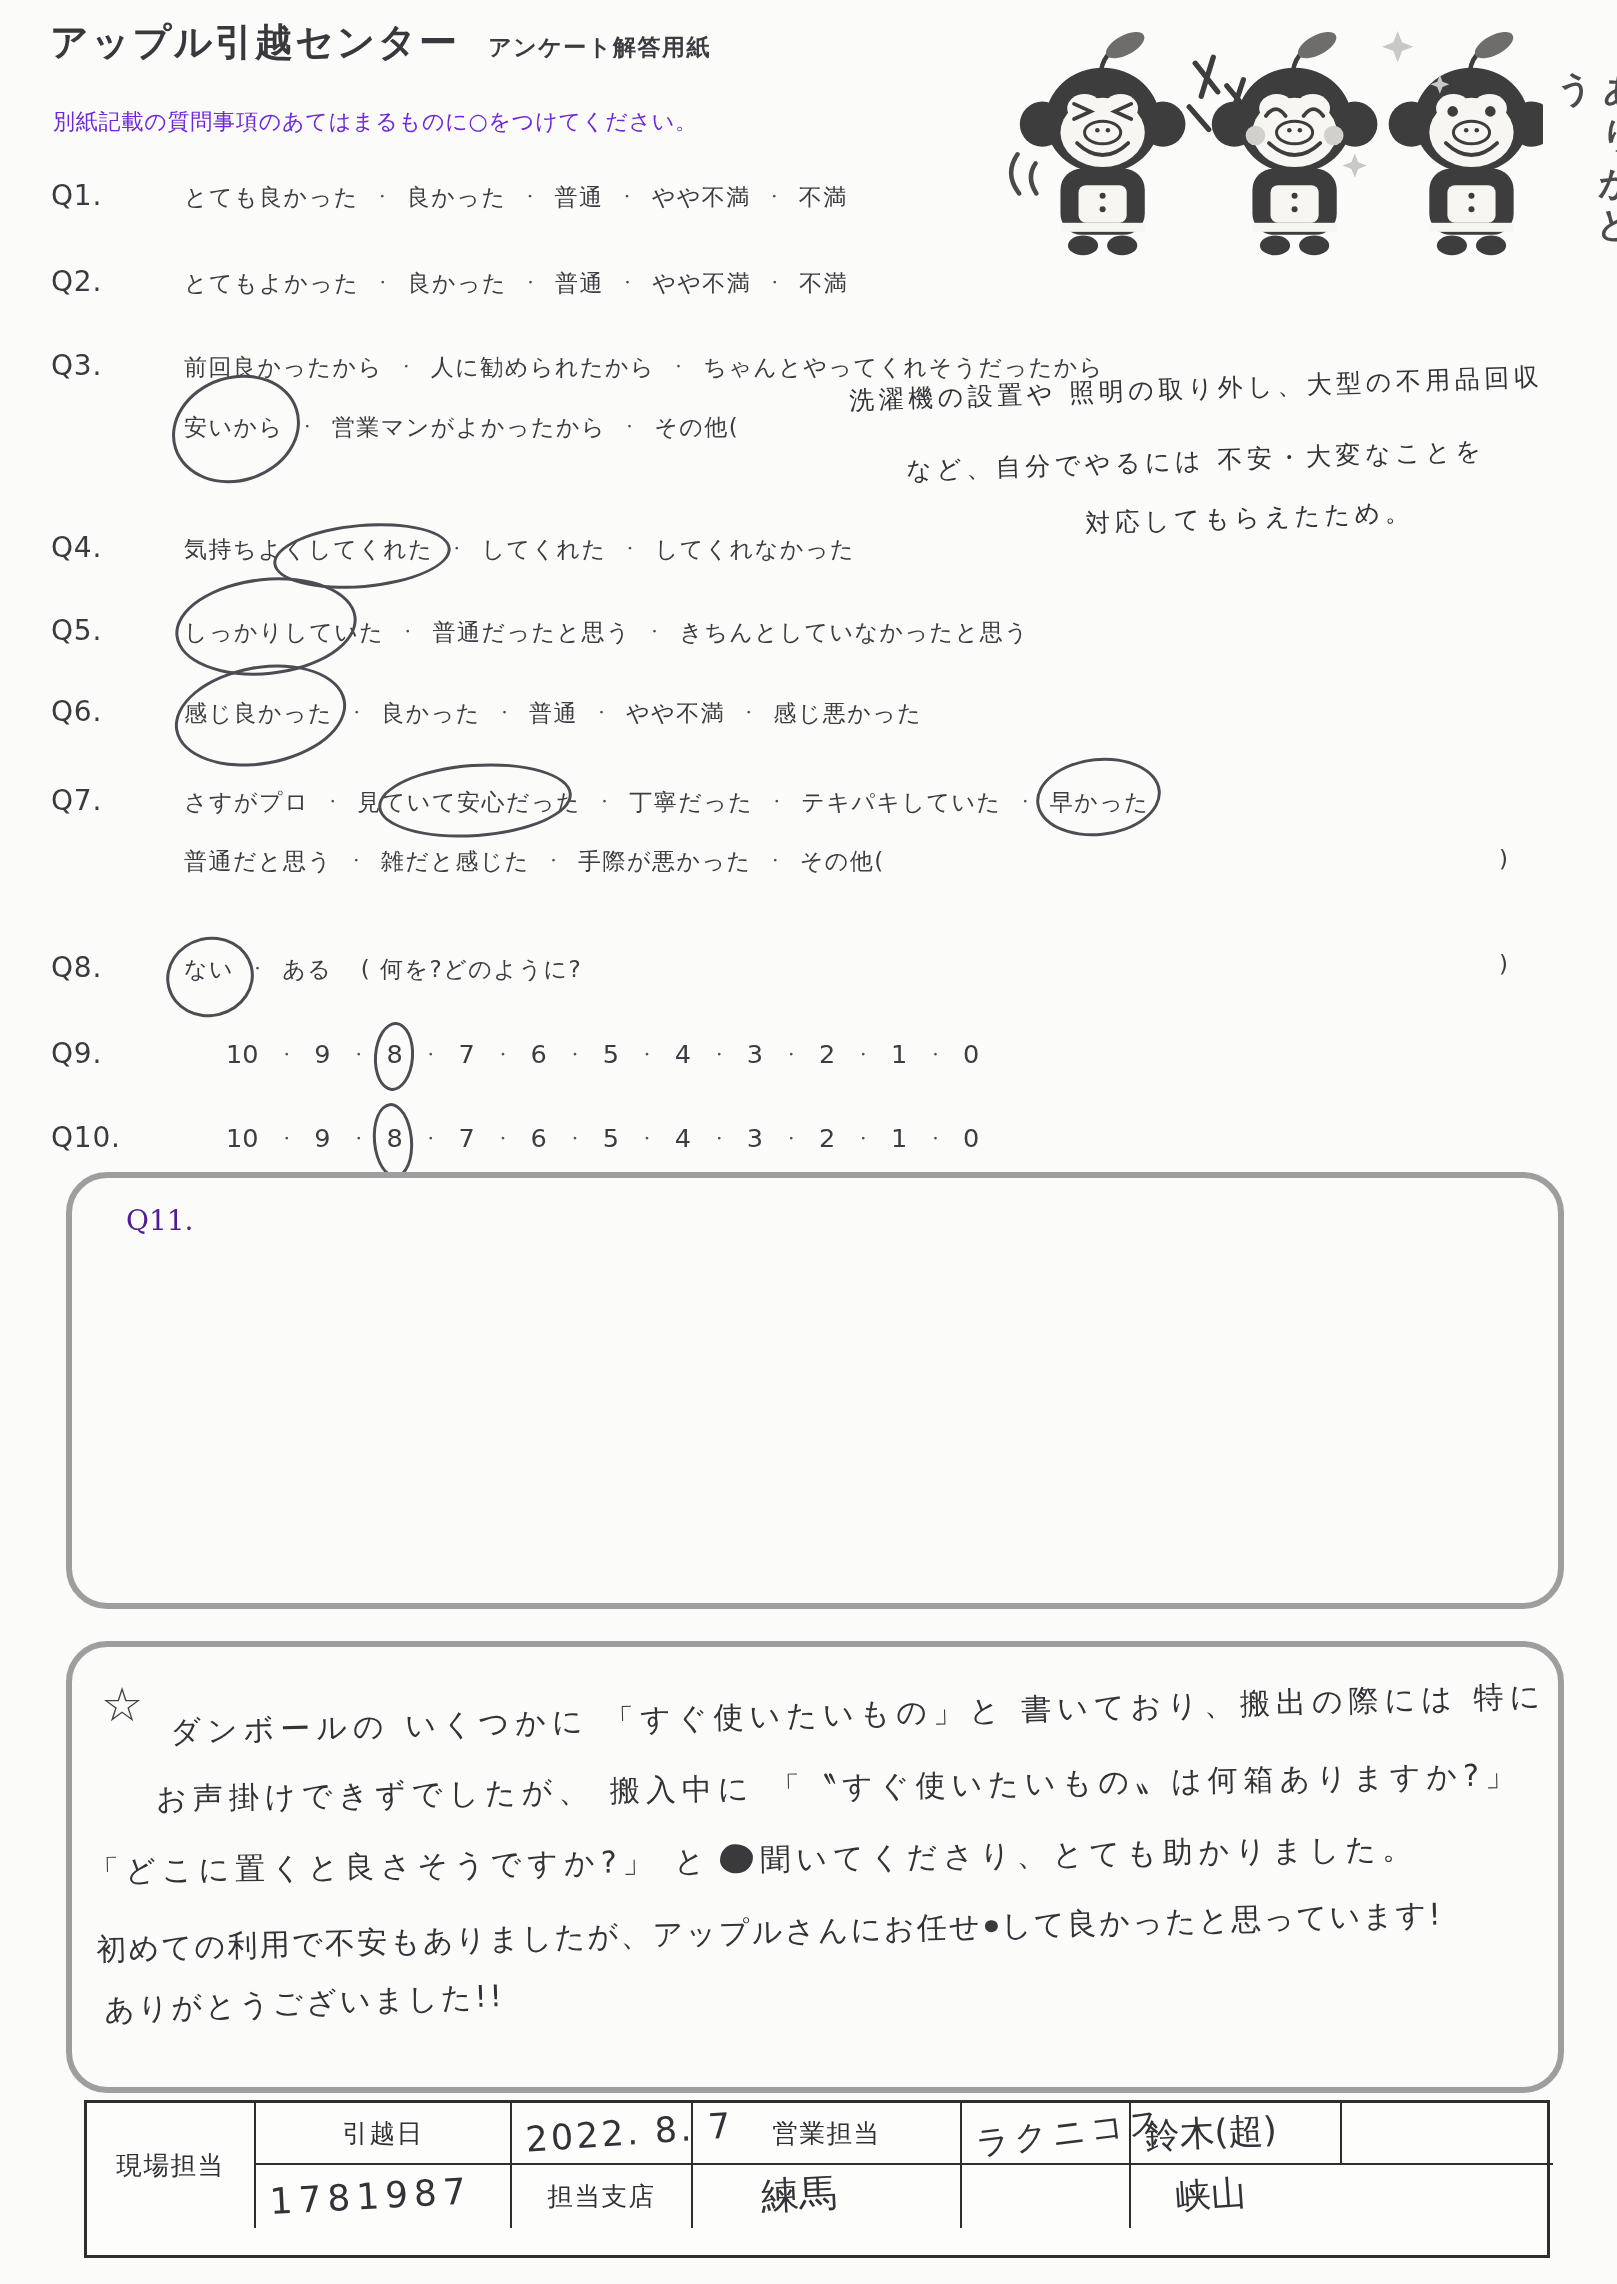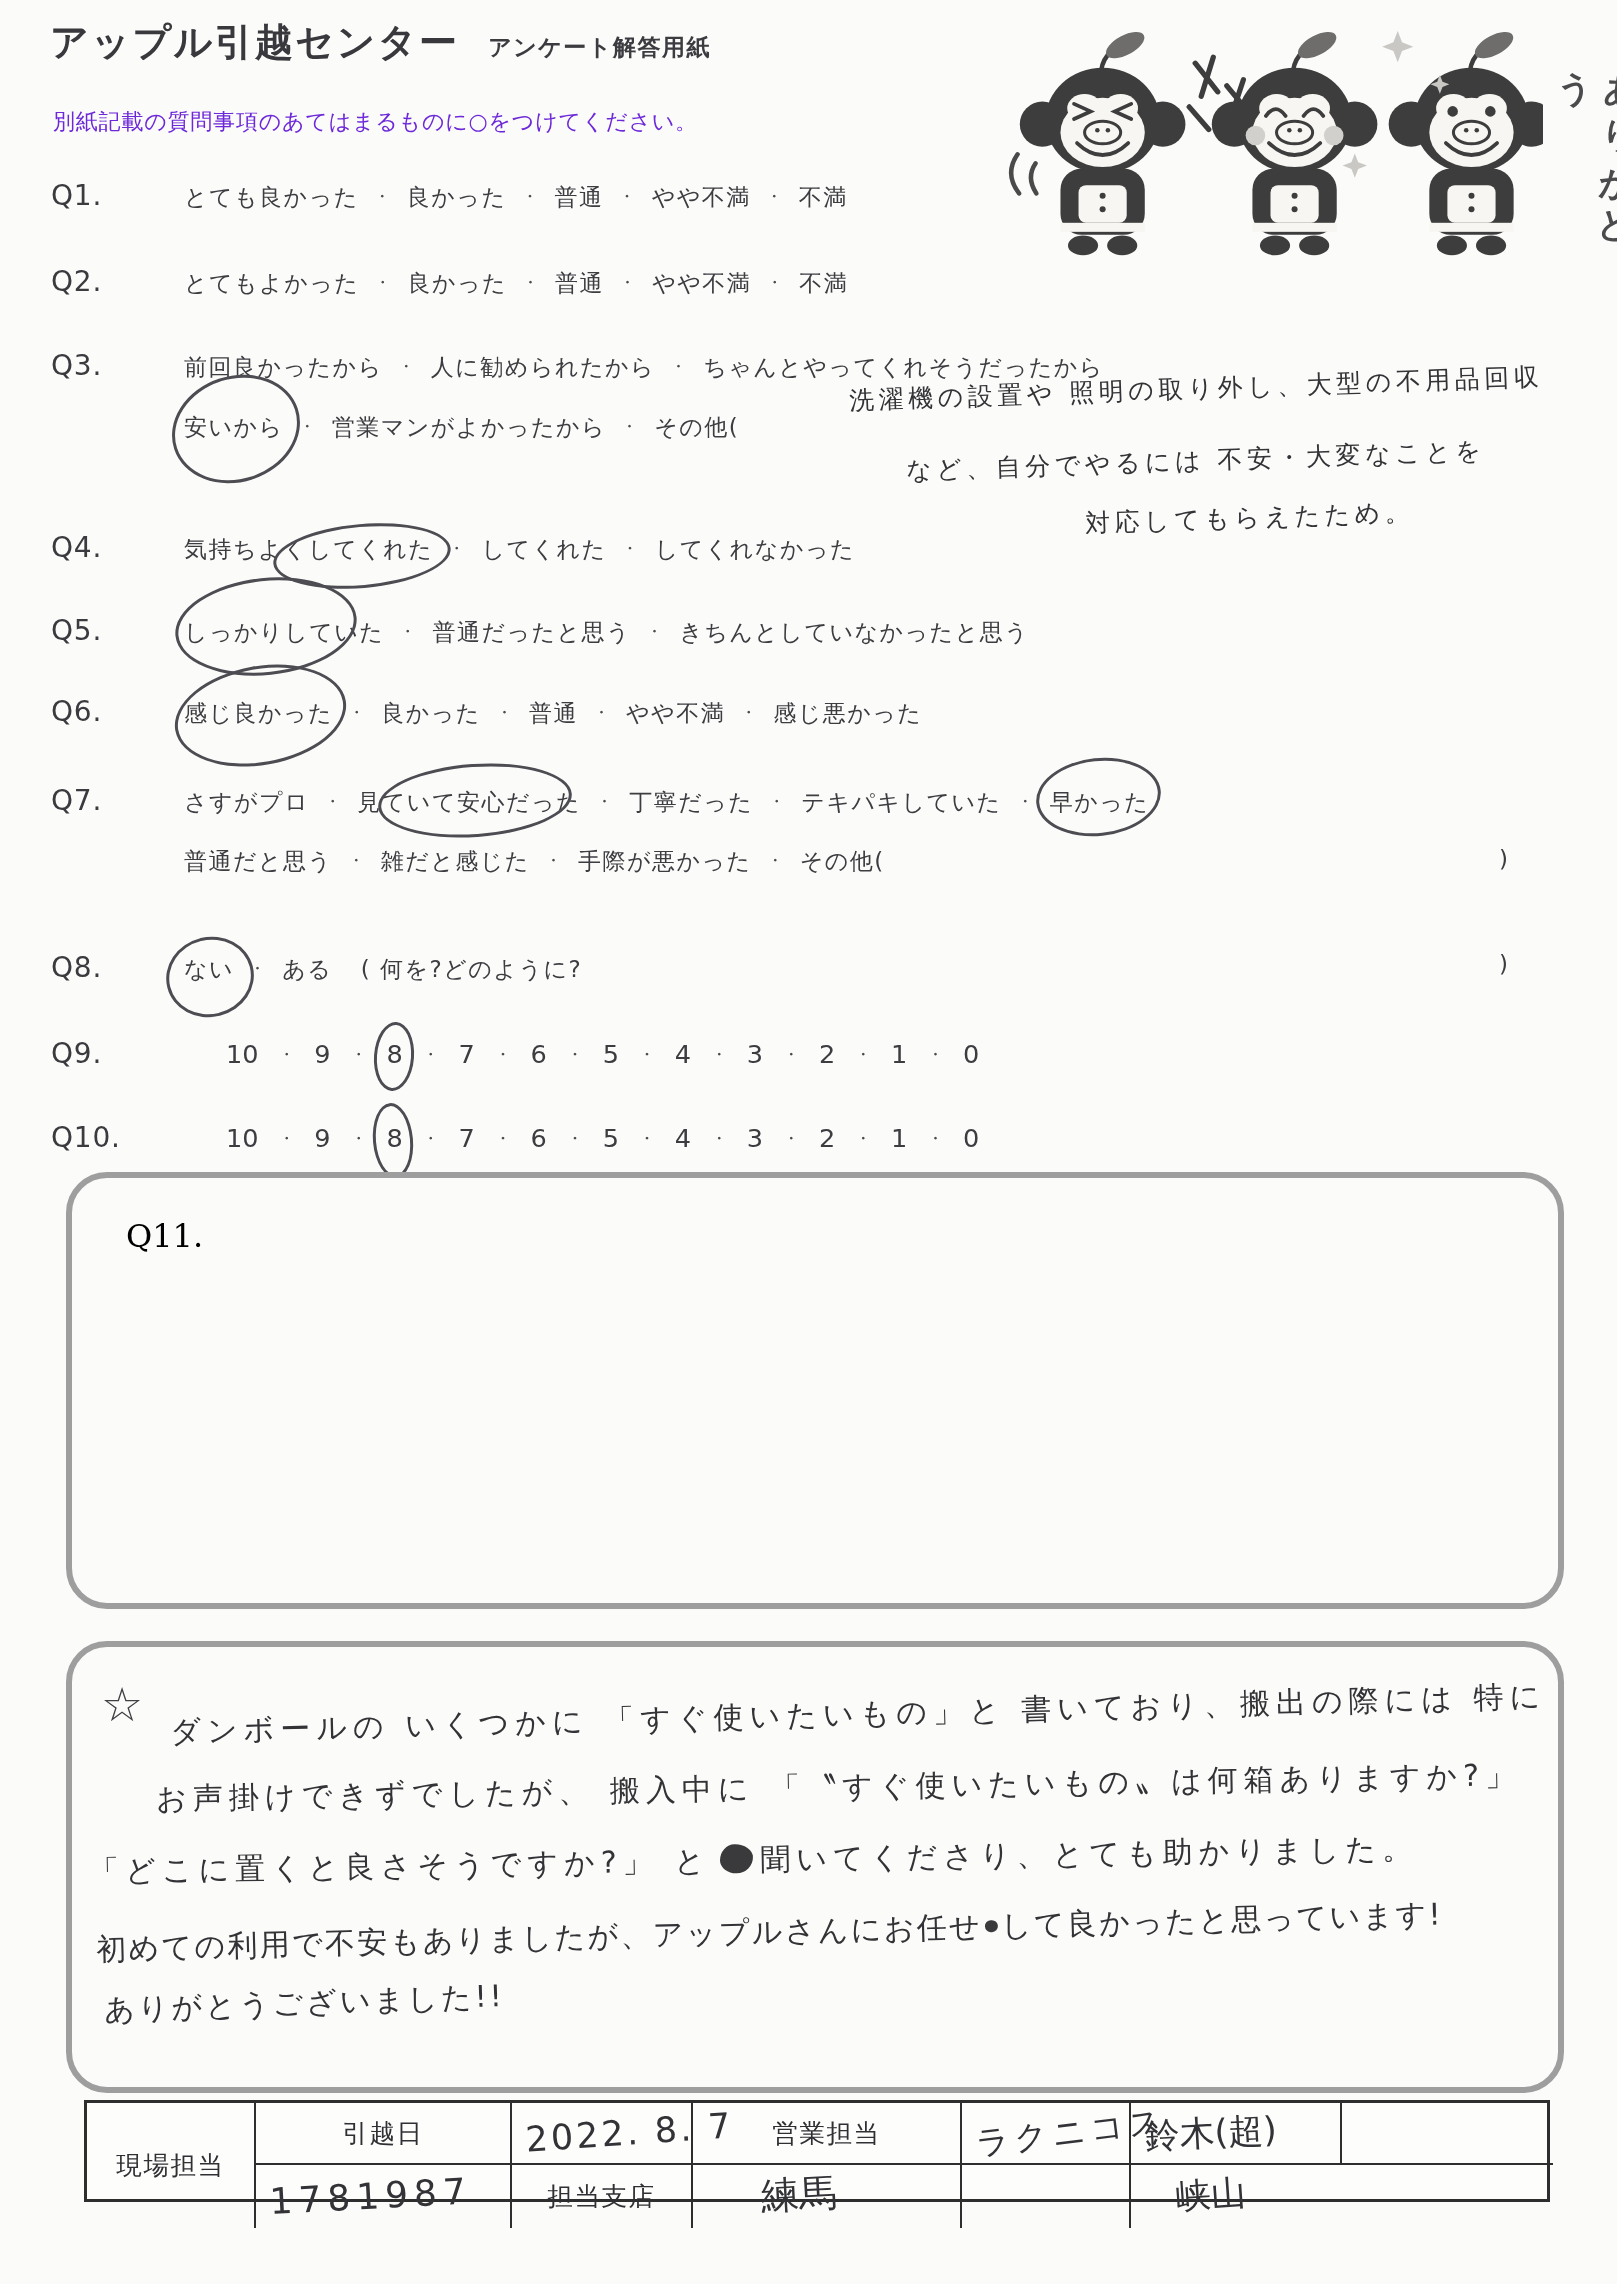--- a/index.html
+++ b/index.html
@@ -24,27 +24,27 @@
   .scale .qlabel{width:175px;}
   .scale .opts{gap:19.6px;font-size:25.6px;letter-spacing:0;}
   .close-paren{position:absolute;font-size:23px;color:#3c3c41;}
   
   .circle-mark{position:absolute;border:3px solid #4c4c52;border-radius:50%;pointer-events:none;}
   
   .hand{color:#333337;display:inline-block;}
   .note-line{position:absolute;font-size:25px;letter-spacing:4.5px;white-space:nowrap;color:#333337;}
   
   .bigbox{position:absolute;left:66px;width:1486px;border:6.8px solid #9e9e9e;border-radius:41px;background:transparent;}
-  .q11label{position:absolute;left:54px;top:39px;font-family:"DejaVu Serif","Liberation Serif",serif;font-size:32px;color:#000000;}
+  .q11label{position:absolute;left:54px;top:26px;font-family:"DejaVu Serif","Liberation Serif",serif;font-size:28px;color:#4c1d95;}
   .star{position:absolute;left:29px;top:30px;font-size:47px;color:#3f3f44;}
   .cmt{position:absolute;font-size:30px;letter-spacing:6px;white-space:nowrap;color:#333337;}
   .blob{display:inline-block;width:33px;height:29px;background:#3a3a3d;border-radius:45% 55% 50% 50%/55% 45% 55% 45%;vertical-align:middle;margin:0 7.5px 6px 9px;}
   .blob.small{width:12.8px;height:12.8px;margin:0 3px 3px 3px;border-radius:50%;}
   
-  .ftable{position:absolute;left:84px;top:2100px;width:1466px;height:102px;
+  .ftable{position:absolute;left:84px;top:2100px;width:1466px;height:158px;
     display:grid;grid-template-columns:169px 256px 181px 269px 169px 211px 211px;
     grid-template-rows:62px 63px;border:3px solid #2e2e2e;box-sizing:border-box;background:#fdfdfc;}
   .fcell{border-right:2.3px solid #2e2e2e;border-bottom:2.3px solid #2e2e2e;display:flex;align-items:center;box-sizing:border-box;overflow:visible;}
   .fcell.lab{justify-content:center;font-size:25.6px;letter-spacing:1.5px;color:#303034;}
   .fcell.nob{border-bottom:none;}
   .fcell.nor{border-right:none;}
   .fcell.span2{grid-row:1/3;border-bottom:none;}
   .fval{font-size:30px;white-space:nowrap;padding-left:13.5px;}
   
   .mascots{position:absolute;left:1001px;top:15px;width:613px;height:250px;}

